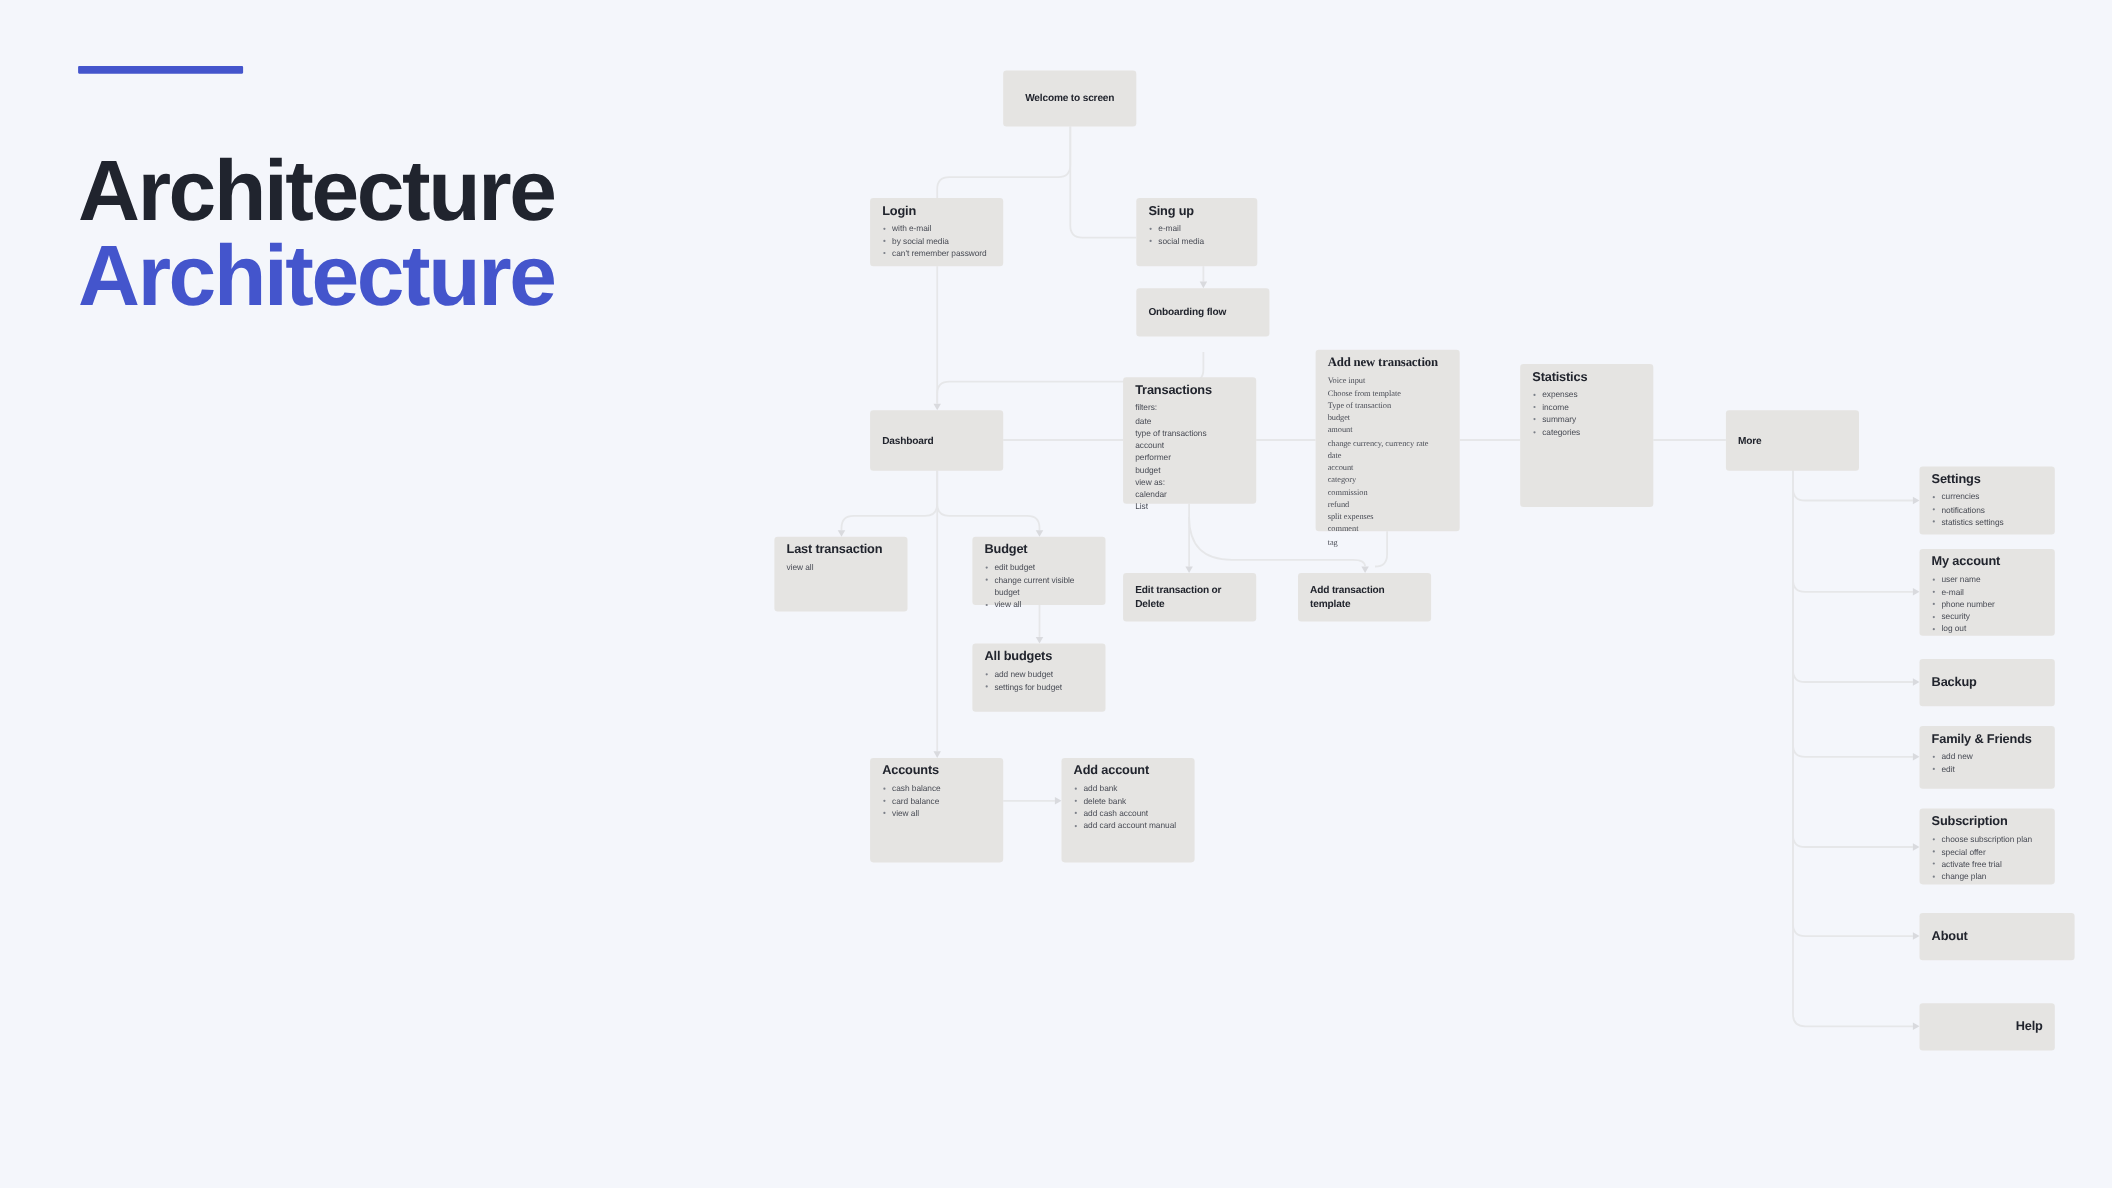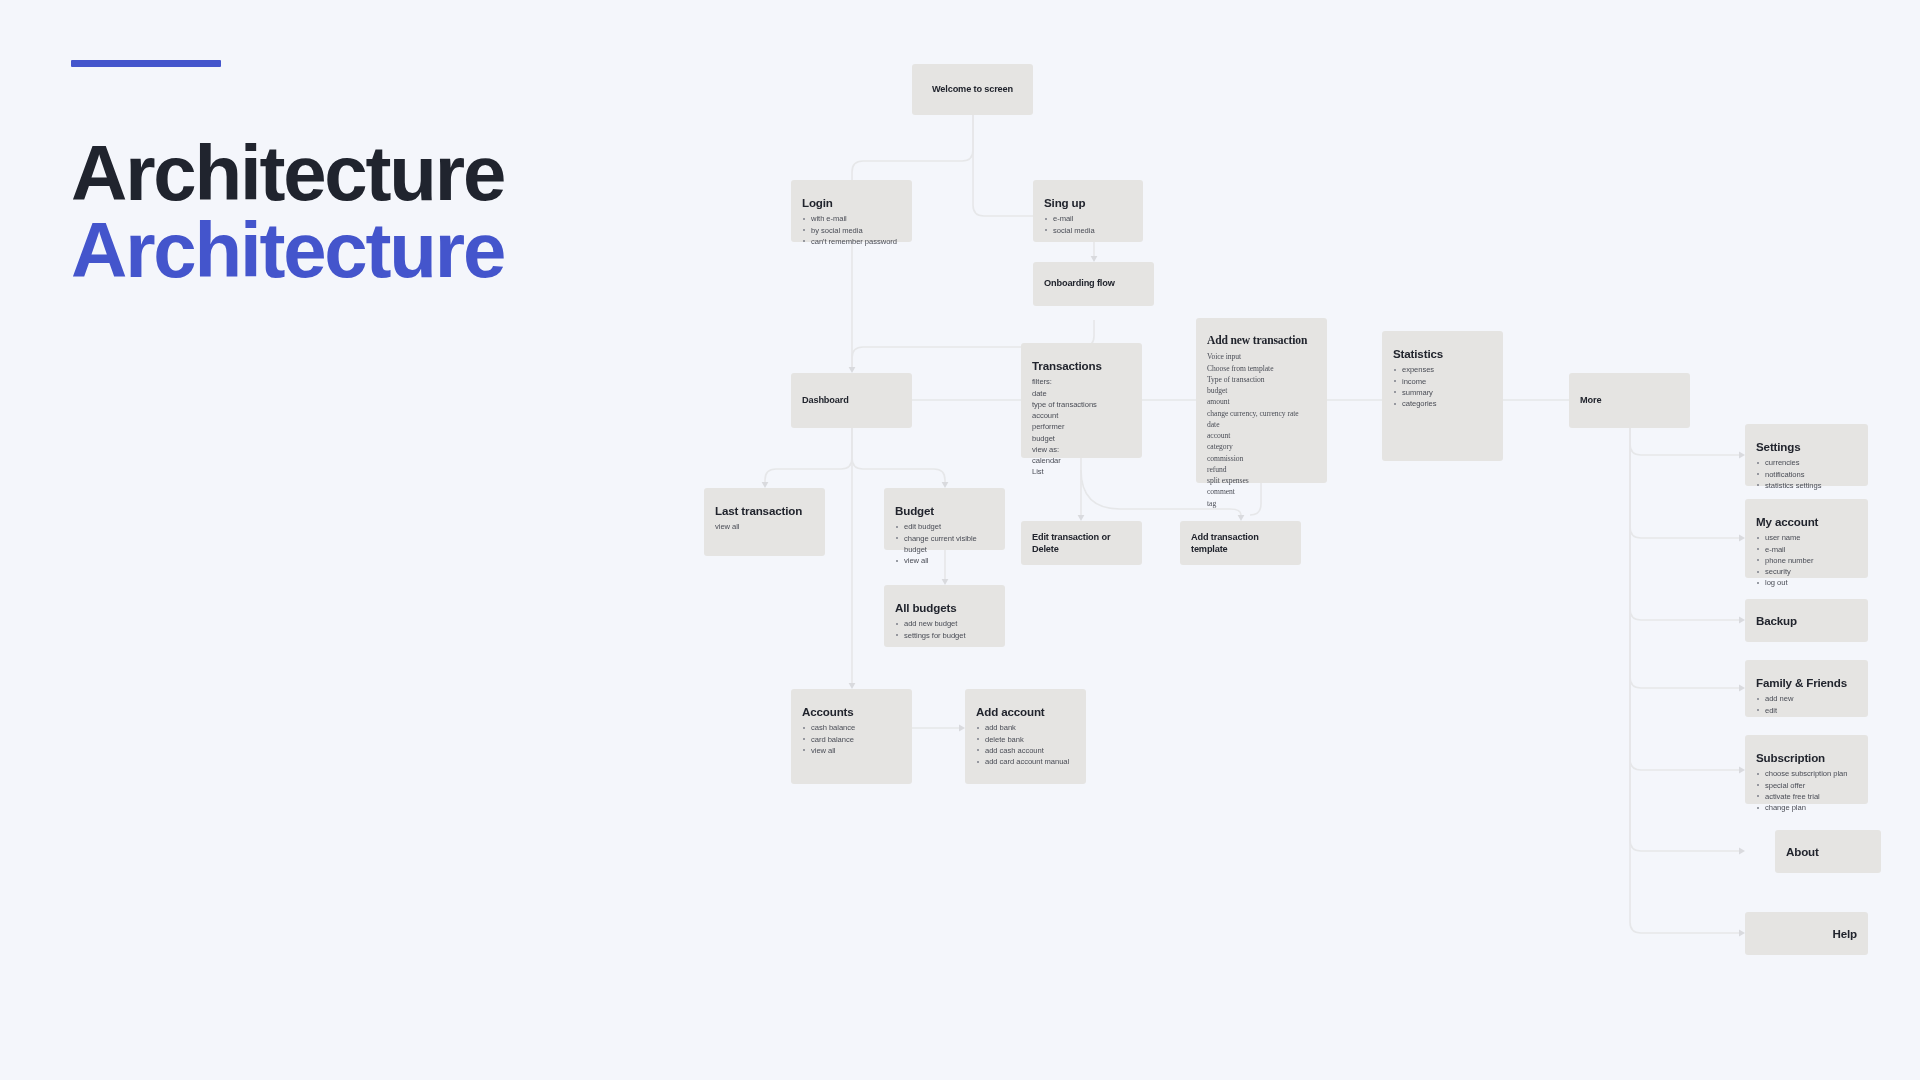--- a/index.html
+++ b/index.html
@@ -35,21 +35,21 @@
     position:absolute;
     background:#e5e4e2;
     border-radius:3px;
     padding:0;
   }
   .node-inner {
     position:absolute; left:0; right:0;
     top:50%; transform:translateY(-50%);
     padding:0 11px;
   }
-  .node.align-top .node-inner { top:0; transform:none; padding-top:16px; }
+  .node.align-top .node-inner { top:0; transform:none; padding-top:5px; }
   .node-title {
     font-size:11.6px; font-weight:bold; color:#21242d;
     letter-spacing:-0.15px; line-height:1.25;
   }
   .node-title.small { font-size:9.2px; }
   .node-list { list-style:none; margin-top:3px; }
   .node-list li {
     font-size:7.6px; color:#4a4d56; line-height:1.48;
     padding-left:9px; position:relative; letter-spacing:-0.05px;
   }
@@ -301,21 +301,21 @@
         <div class="node-inner">
           <div class="node-title">Subscription</div>
           <ul class="node-list bulleted">
             <li>choose subscription plan</li>
             <li>special offer</li>
             <li>activate free trial</li>
             <li>change plan</li>
           </ul>
         </div>
       </div>
-      <div class="node" style="left: 1745px; top: 830px; width: 106px; height: 43px; margin-left: 30px;">
+      <div class="node" style="left: 1745px; top: 830px; width: 141px; height: 43px;">
         <div class="node-inner">
           <div class="node-title">About</div>
         </div>
       </div>
       <div class="node" style="left: 1745px; top: 912px; width: 123px; height: 43px; text-align: right;">
         <div class="node-inner">
           <div class="node-title">Help</div>
         </div>
       </div>
     </div>

